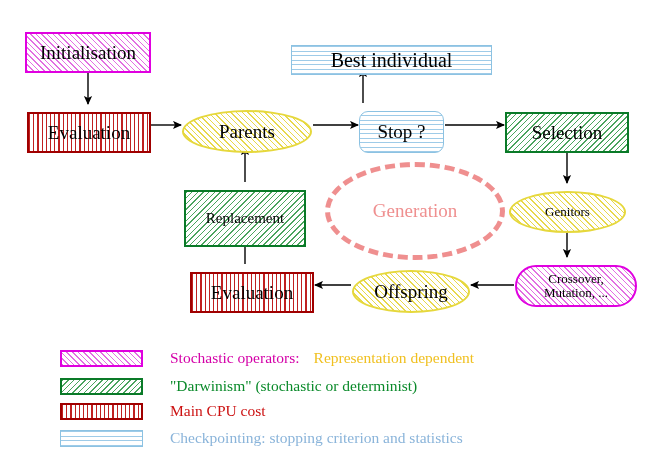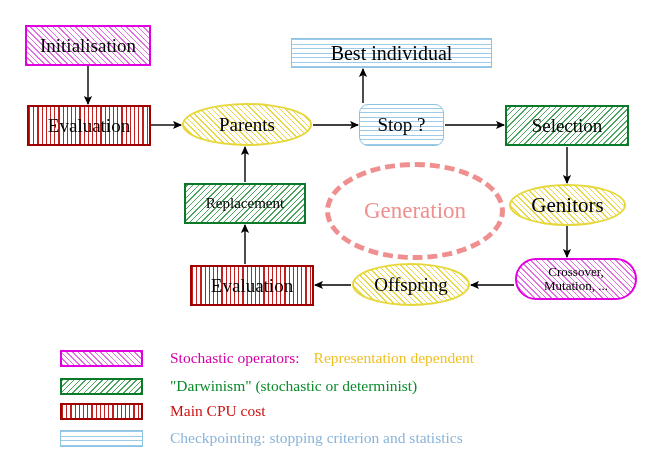--- a/index.html
+++ b/index.html
@@ -3,21 +3,21 @@
 <meta charset="utf-8">
 <style>
   html,body{margin:0;padding:0;background:#ffffff;}
   body{width:662px;height:471px;position:relative;overflow:hidden;
        font-family:"Liberation Serif","DejaVu Serif",serif;}
 
   #canvas{position:absolute;left:0;top:0;width:662px;height:471px;}
 
   .node{position:absolute;box-sizing:border-box;display:flex;
         align-items:center;justify-content:center;text-align:center;
-        color:#000000;line-height:1.05;z-index:3;}
+        color:#000000;line-height:1.05;z-index:3;margin-top:7px;}
   .node span{position:relative;z-index:4;}
 
   
   .fill-magenta{
     background-color:#ffffff;
     background-image:repeating-linear-gradient(45deg,
         #e26fe2 0px,#e26fe2 1px,#ffffff 1px,#ffffff 4px);
     border:2px solid #e000e0;
   }
   .fill-green{
@@ -94,21 +94,21 @@
     <line x1="514" y1="285" x2="471" y2="285"></line>
 
     <line x1="351" y1="285" x2="315" y2="285"></line>
 
     <line x1="245" y1="264" x2="245" y2="225"></line>
 
     <line x1="245" y1="182" x2="245" y2="147"></line>
   </g>
 </svg>
 
-<div class="ellipse-dashed" style="left:325px;top:162px;width:170px;height:88px;font-size:23px;">
+<div class="ellipse-dashed" style="left:325px;top:162px;width:170px;height:88px;font-size:19px;">
   <span>Generation</span>
 </div>
 
 <div class="node fill-magenta" style="left:25px;top:25px;width:126px;height:41px;font-size:19px;">
   <span>Initialisation</span>
 </div>
 
 <div class="node fill-red" style="left:27px;top:105px;width:124px;height:41px;font-size:19px;">
   <span>Evaluation</span>
 </div>
@@ -122,38 +122,38 @@
 </div>
 
 <div class="node fill-blue rounded" style="left:359px;top:104px;width:85px;height:42px;font-size:19px;">
   <span>Stop ?</span>
 </div>
 
 <div class="node fill-green" style="left:505px;top:105px;width:124px;height:41px;font-size:19px;">
   <span>Selection</span>
 </div>
 
-<div class="node fill-yellow" style="left:509px;top:184px;width:117px;height:42px;font-size:21px;">
+<div class="node fill-yellow" style="left:509px;top:184px;width:117px;height:42px;font-size:13px;">
   <span>Genitors</span>
 </div>
 
 <div class="node fill-magenta" style="left:515px;top:258px;width:122px;height:42px;font-size:13px;border-radius:21px;">
   <span style="white-space:pre-line;">Crossover,
 Mutation, ...</span>
 </div>
 
 <div class="node fill-yellow" style="left:352px;top:263px;width:118px;height:43px;font-size:19px;">
   <span>Offspring</span>
 </div>
 
 <div class="node fill-red" style="left:190px;top:265px;width:124px;height:41px;font-size:19px;">
   <span>Evaluation</span>
 </div>
 
-<div class="node fill-green" style="left:184px;top:183px;width:122px;height:41px;font-size:15px;">
+<div class="node fill-green" style="left:184px;top:183px;width:122px;height:57px;font-size:15px;">
   <span>Replacement</span>
 </div>
 
 <div id="legend">
 
   <div class="lg-row" style="top:10px;">
     <div class="swatch fill-magenta"></div>
     <div class="lg-text">
       <span class="t-magenta">Stochastic operators:</span><span class="gap"></span><span class="t-gold">Representation dependent</span>
     </div>

